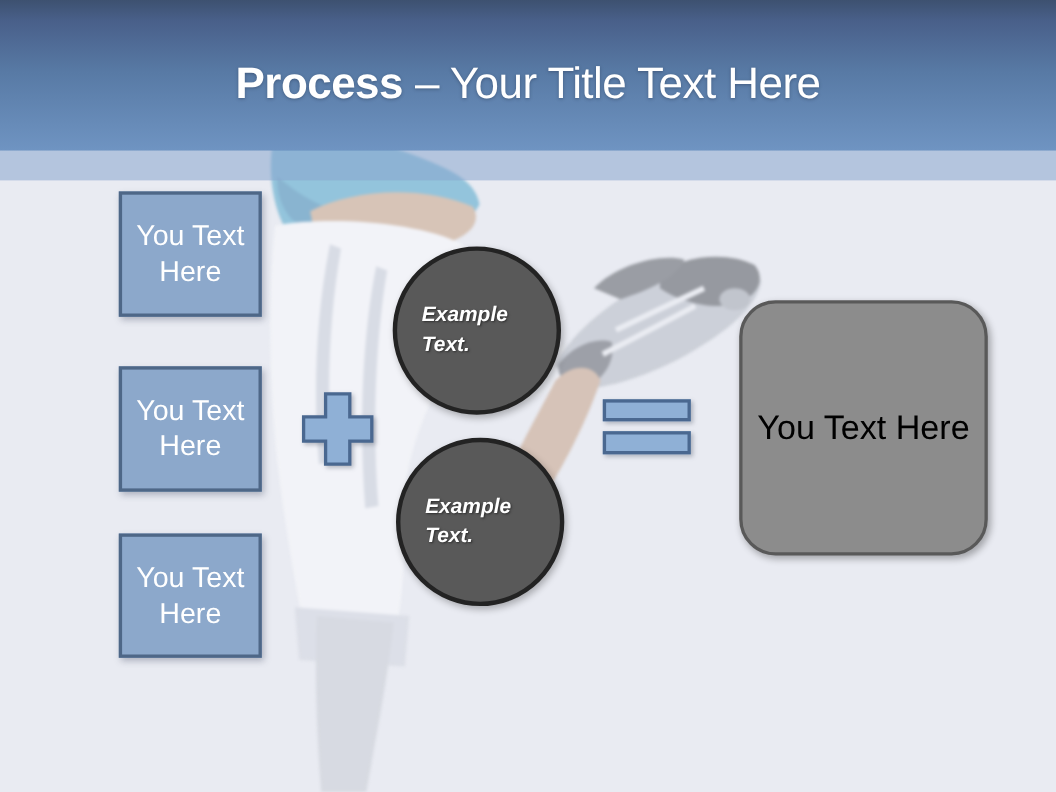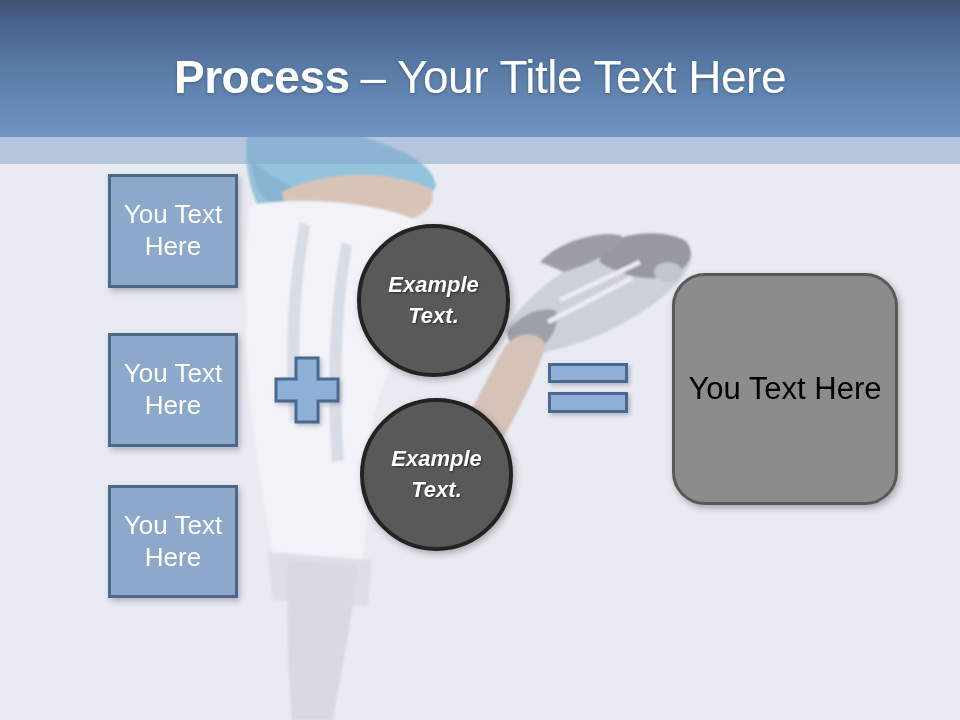--- a/index.html
+++ b/index.html
@@ -8,21 +8,21 @@
     background:#e9ebf2;font-family:"Liberation Sans",sans-serif;
   }
 
   
   .header{
     position:absolute;top:0;left:0;width:960px;height:137px;z-index:3;
     background:linear-gradient(180deg,#3d5170 0%,#49608a 14%,#587aa5 48%,#6f94c2 100%);
     display:flex;align-items:center;justify-content:center;
   }
   .title{
-    margin:0;padding-top:16px;color:#ffffff;font-size:46px;letter-spacing:-0.5px;
+    margin:0;padding-top:16px;color:#ffffff;font-size:40px;letter-spacing:-0.5px;
     text-shadow:0 1px 3px rgba(20,30,50,.35);white-space:nowrap;font-weight:400;
   }
   .t-bold{font-weight:700;}
   .t-rest{font-weight:400;margin-left:11px;}
 
   
   .accent-strip{
     position:absolute;top:137px;left:0;width:960px;height:27px;z-index:2;
     background:rgba(136,166,206,0.55);
   }
@@ -48,22 +48,22 @@
     filter:drop-shadow(2px 2px 2px rgba(40,50,70,.3));}
   .equals{position:absolute;left:548px;top:363px;width:80px;z-index:4;
     filter:drop-shadow(2px 2px 2px rgba(40,50,70,.3));}
   .bar{width:80px;height:20px;box-sizing:border-box;background:#8fb0d6;border:3px solid #4a6890;}
   .bar+.bar{margin-top:9px;height:21px;}
 
   
   .circle{
     position:absolute;width:153px;height:153px;box-sizing:border-box;border-radius:50%;
     background:#595959;border:4px solid #232323;z-index:4;
-    display:flex;align-items:center;justify-content:center;text-align:center;
-    color:#ffffff;font-weight:700;font-style:italic;font-size:22px;line-height:1.4;
+    display:flex;align-items:center;justify-content:center;text-align:left;
+    color:#ffffff;font-weight:700;font-style:italic;font-size:19px;line-height:1.4;
     text-shadow:1px 1px 2px rgba(0,0,0,.5);
     box-shadow:2px 3px 7px rgba(0,0,0,.28);
   }
   .circle .lbl{width:100px;}
   .c1{left:357px;top:224px;}
   .c2{left:360px;top:398px;}
 
   
   .result{
     position:absolute;left:672px;top:273px;width:226px;height:232px;box-sizing:border-box;

